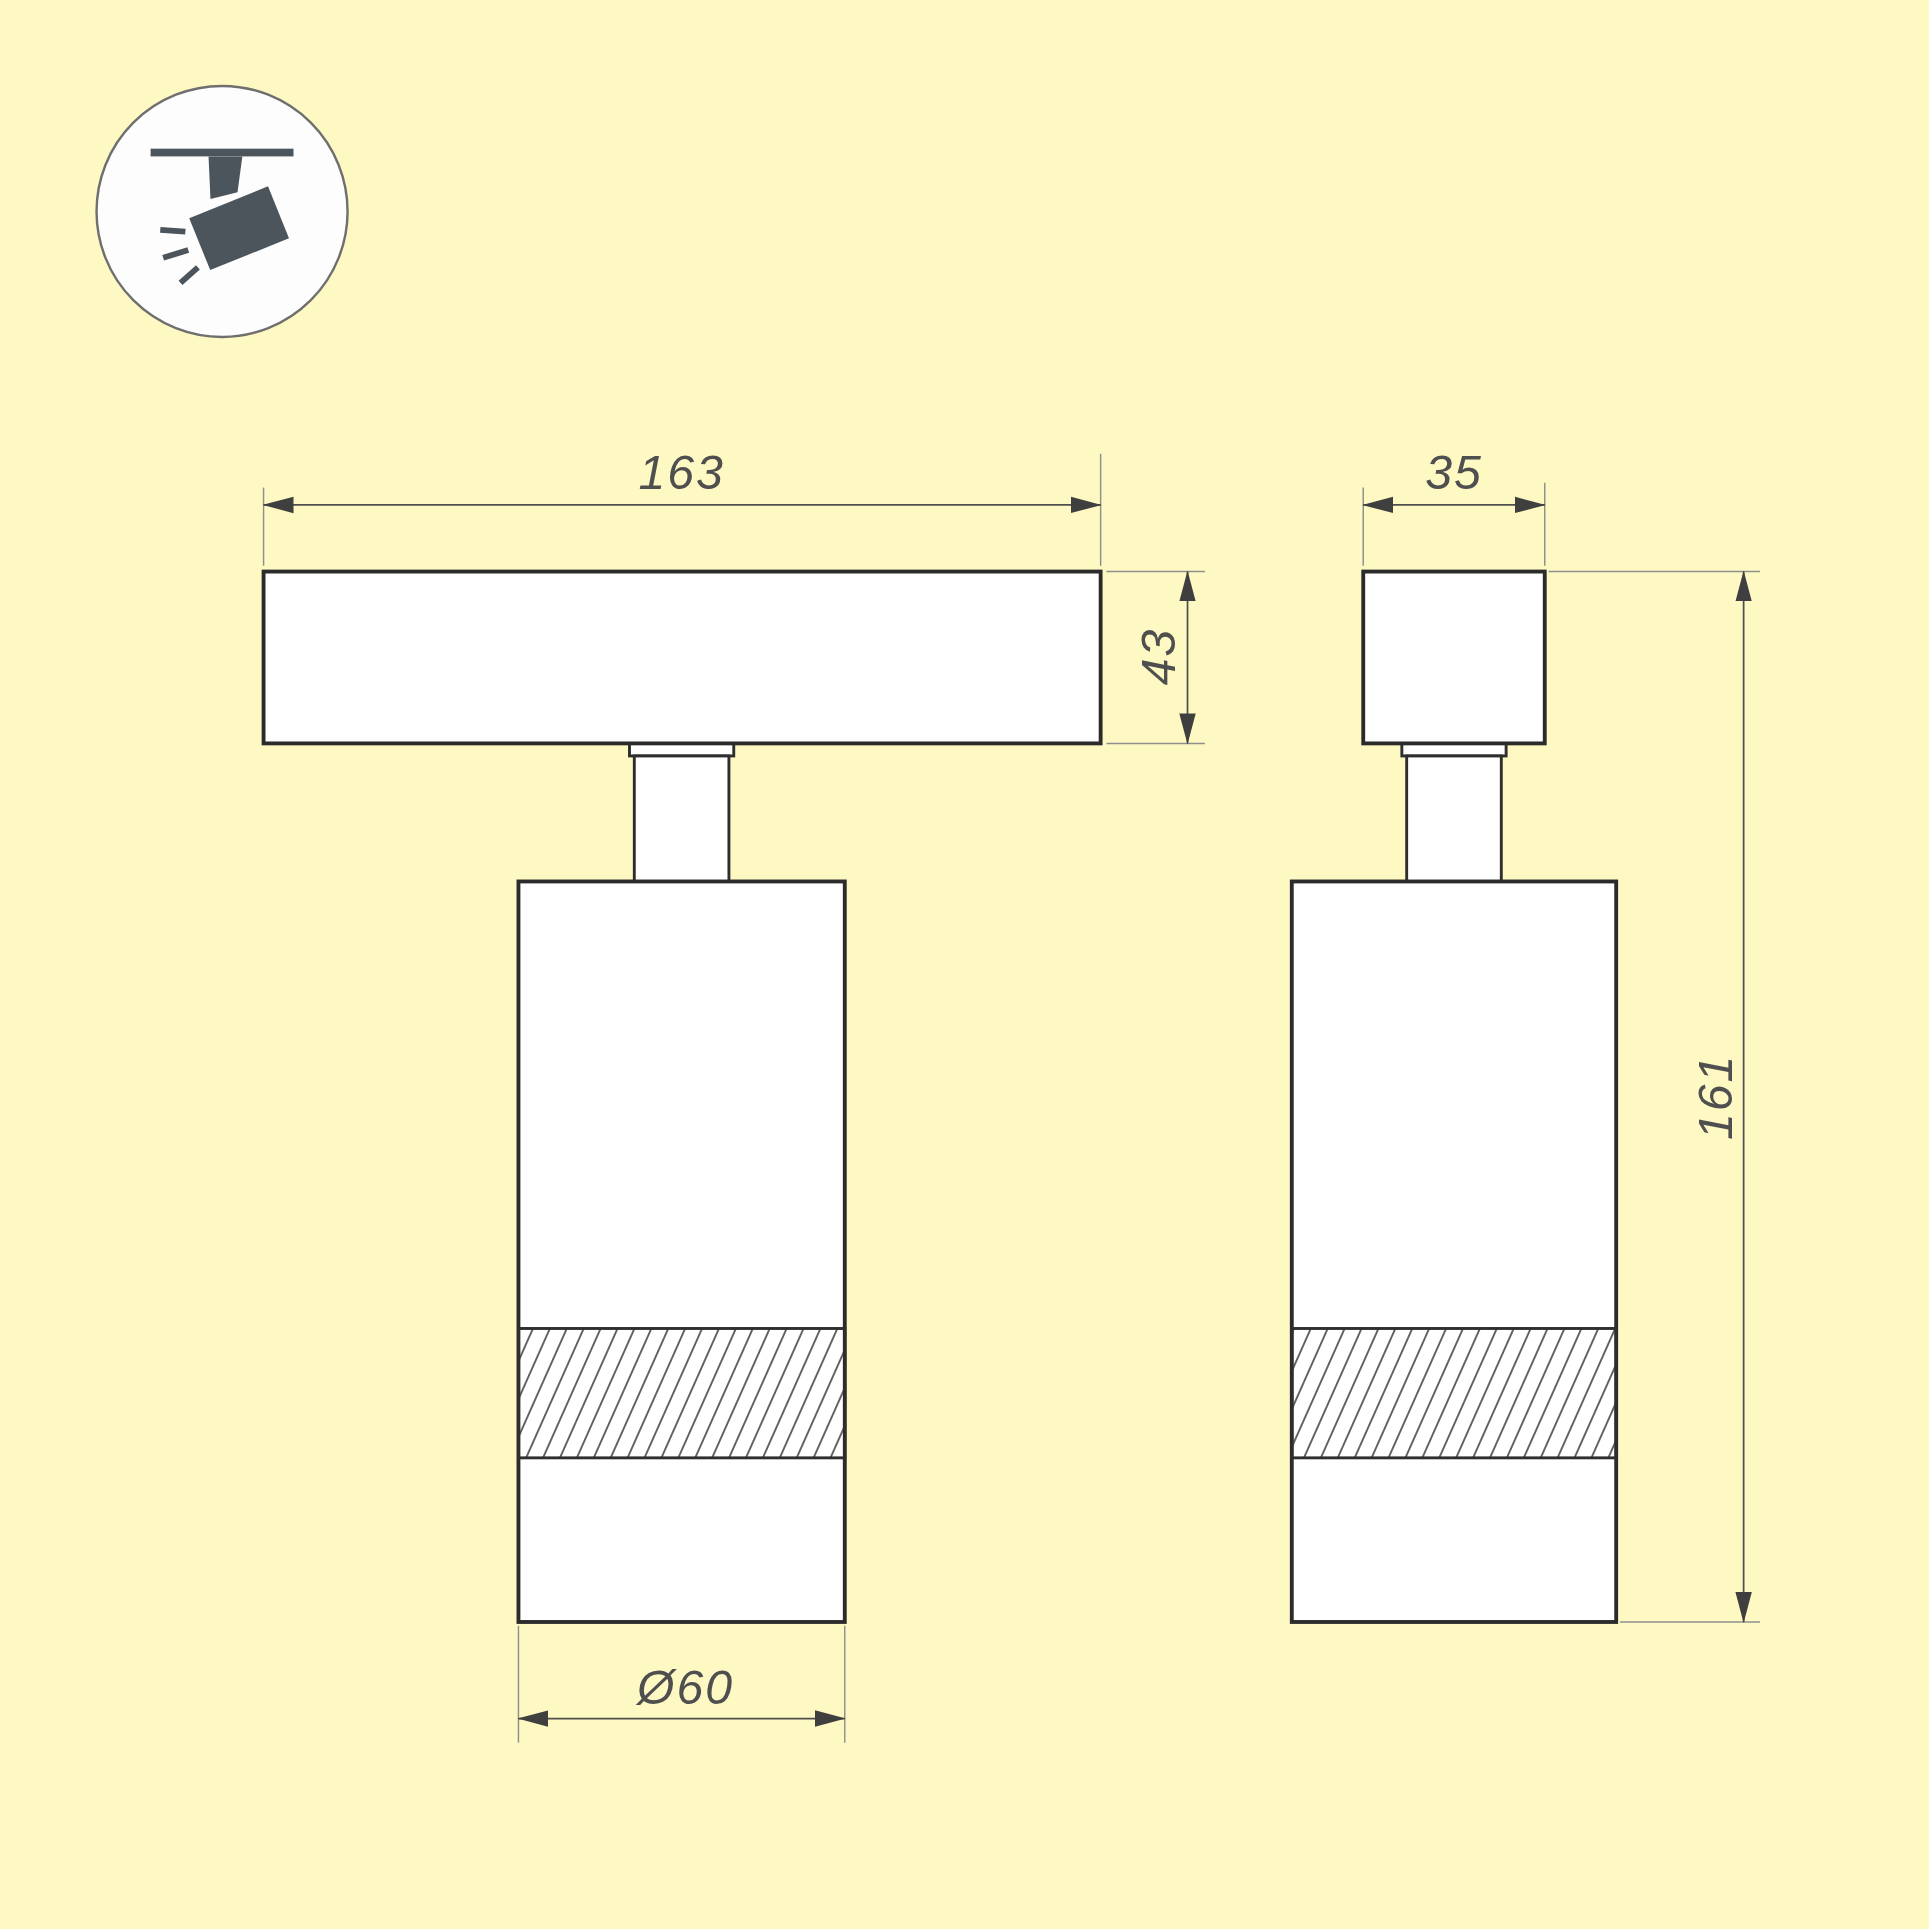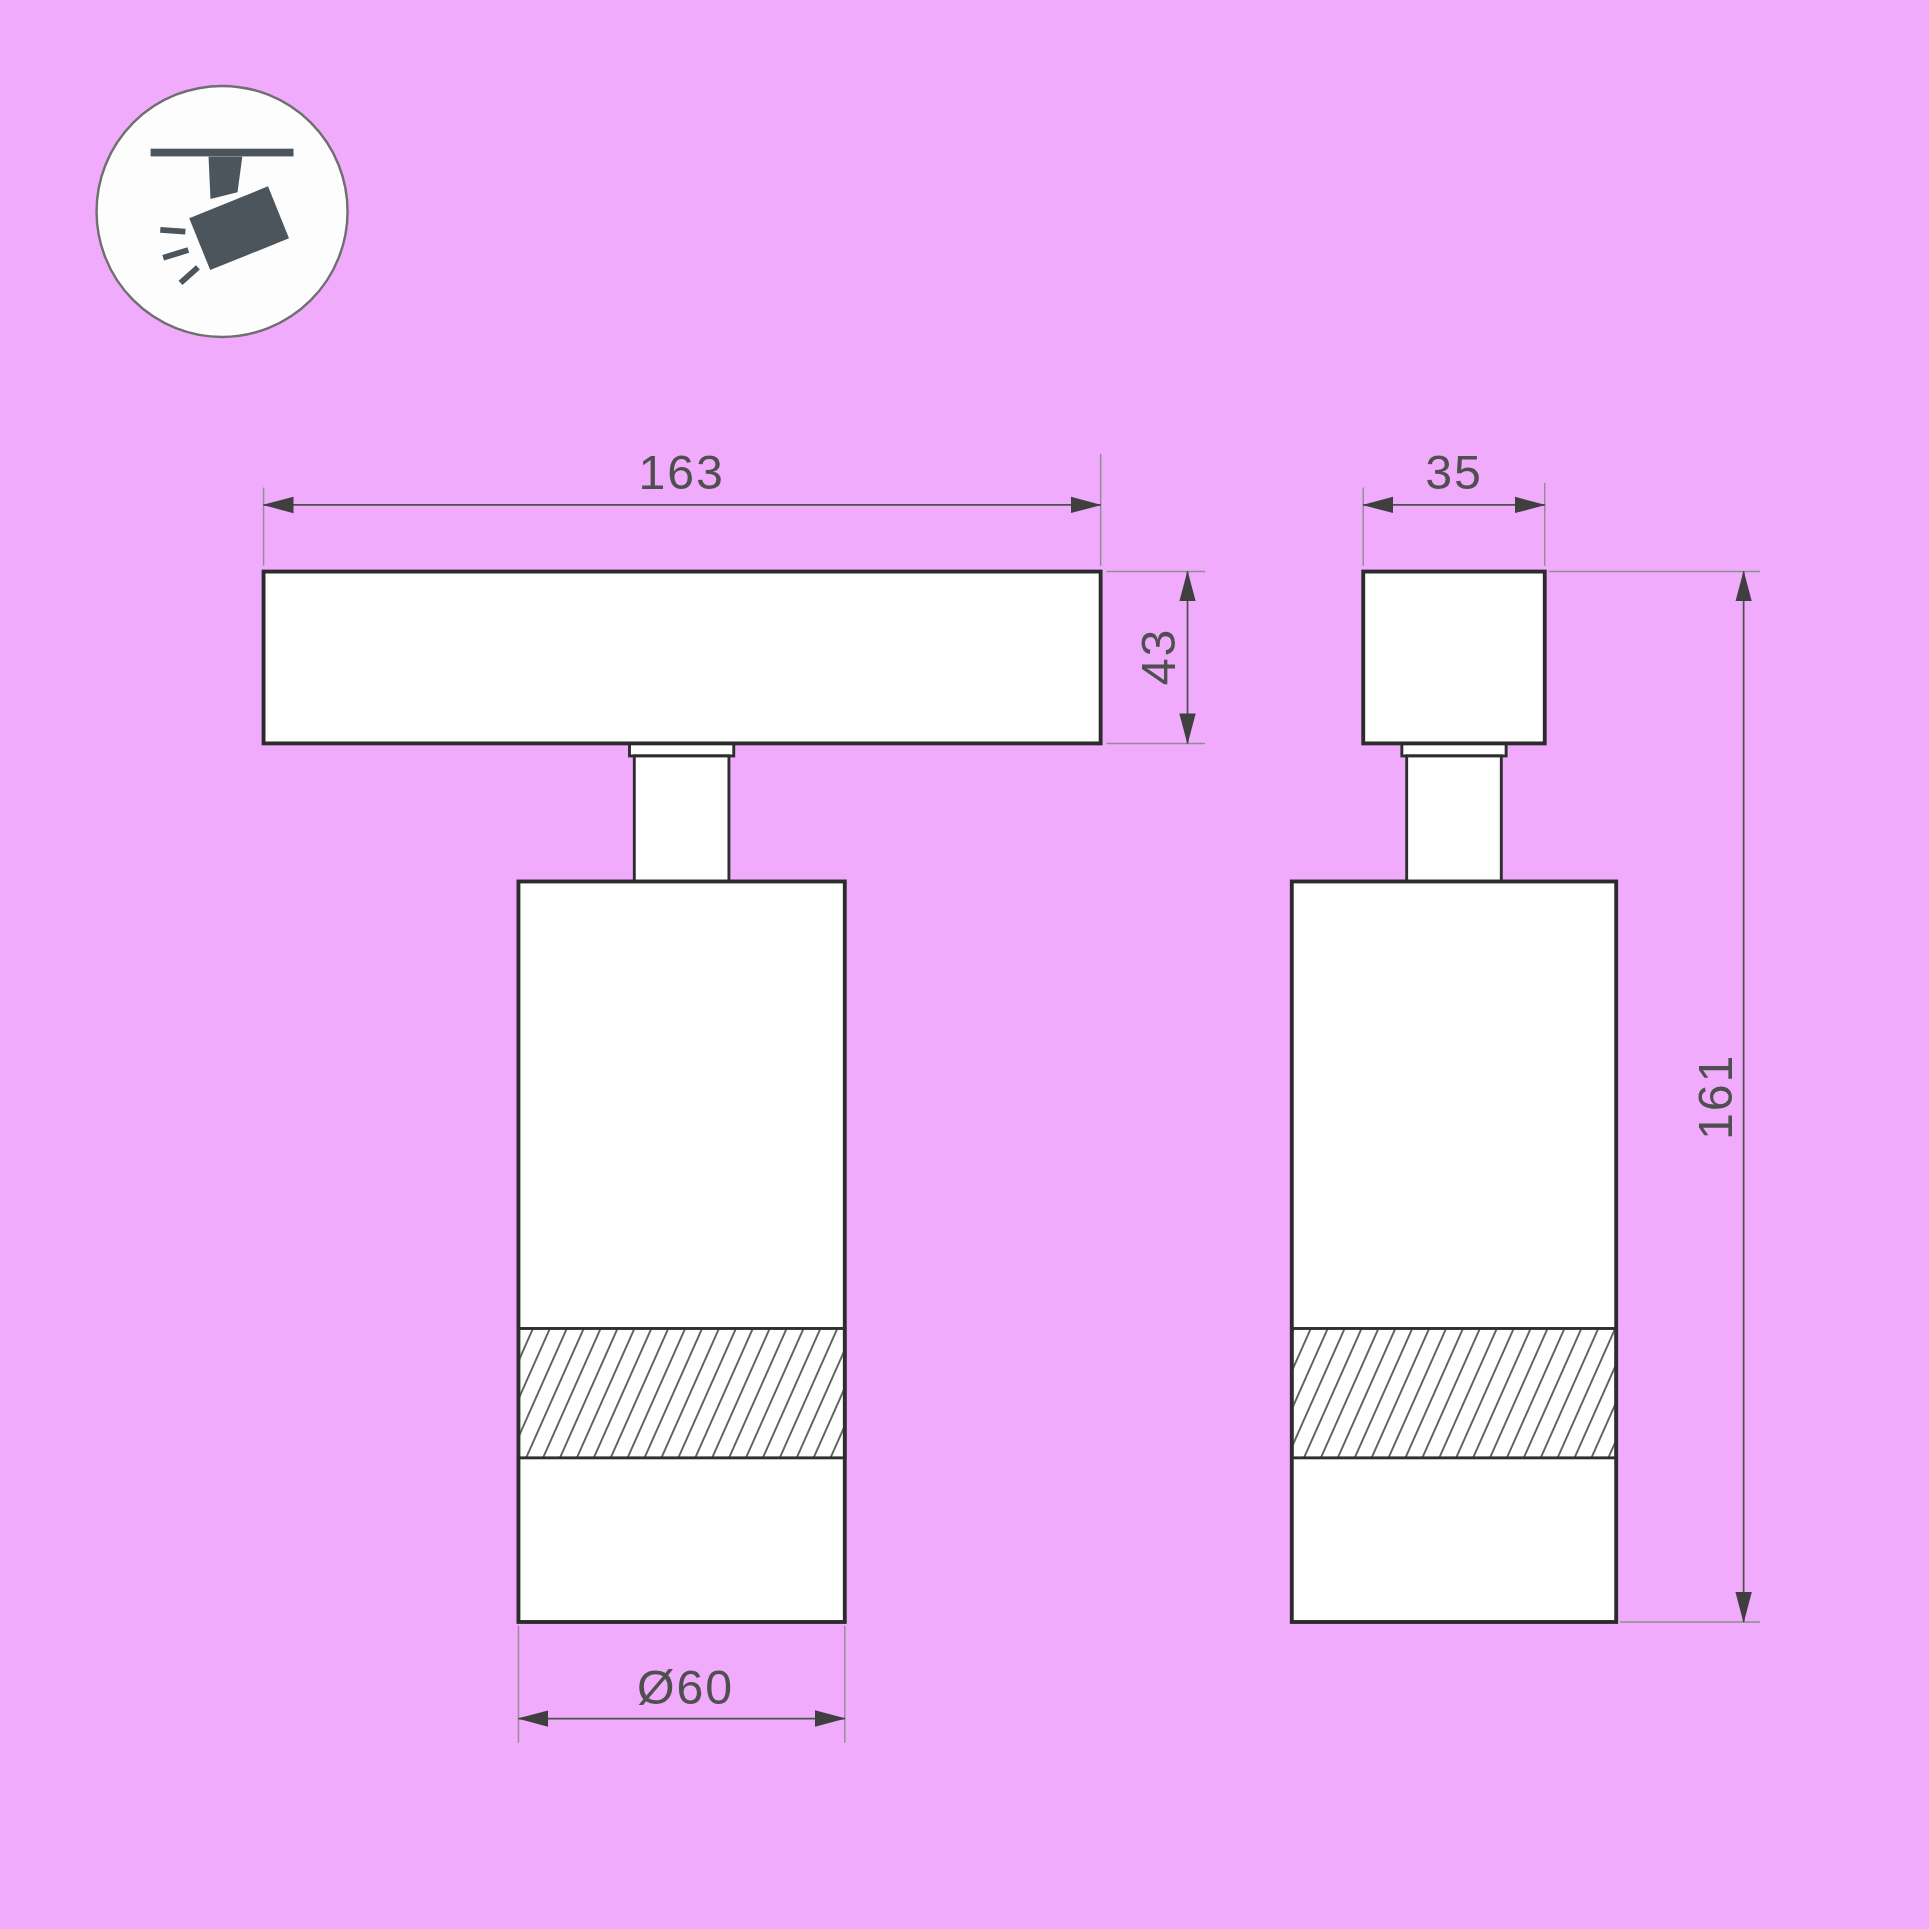--- a/index.html
+++ b/index.html
@@ -1,22 +1,23 @@
 <!DOCTYPE html>
 <html><head>
 <meta charset="utf-8">
 <style>
   html, body { margin: 0; padding: 0; background: #ffffff; }
   .canvas {
     position: relative;
     width: 1929px;
     height: 1929px;
-    background: #f0abfc;
+    background: #fef9c3;
     font-family: "Liberation Sans", sans-serif;
     overflow: hidden;
+    font-style: italic;
   }
   svg { display: block; }
 
   
   .obj      { fill: #ffffff; stroke: #2b2b2b; stroke-width: 4; }
   .obj-thin { fill: #ffffff; stroke: #2e2e2e; stroke-width: 3; }
   .band     { stroke: #2e2e2e; stroke-width: 3; }
 
   
   .dim-line { stroke: #4f4f4f; stroke-width: 1.8; fill: none; }

